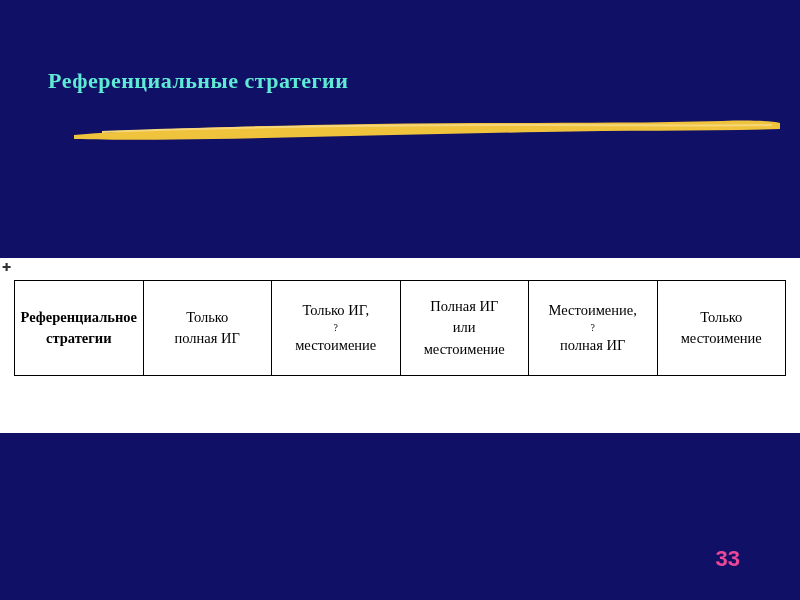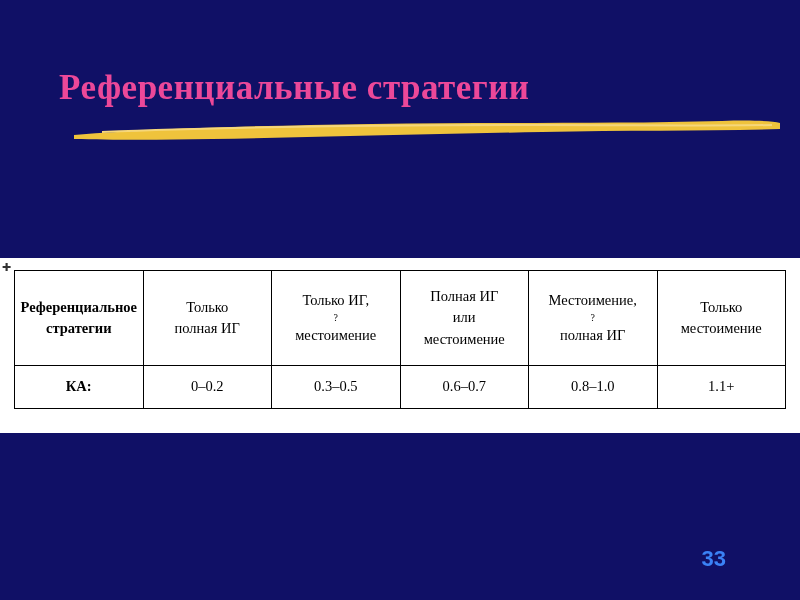--- a/index.html
+++ b/index.html
@@ -16,26 +16,26 @@
     position: relative;
   }
   .slide {
     position: absolute;
     inset: 0;
     background: #101066;
   }
   
   .slide-title {
     position: absolute;
-    left: 59px;
+    left: 48px;
     top: 68px;
     font-family: "Liberation Serif", serif;
-    font-size: 35px;
+    font-size: 22px;
     font-weight: bold;
-    color: #ec4899;
+    color: #5eead4;
     letter-spacing: 0.5px;
     white-space: nowrap;
   }
   
   .brush {
     position: absolute;
     left: 72px;
     top: 118px;
     width: 710px;
     height: 26px;
@@ -56,21 +56,21 @@
     left: 2px;
     top: 4px;
     font-size: 11px;
     color: #333;
     font-family: "Liberation Sans", sans-serif;
     line-height: 10px;
   }
   table.ref-table {
     position: absolute;
     left: 14px;
-    top: 12px;
+    top: 22px;
     width: 772px;
     border-collapse: collapse;
     table-layout: fixed;
     background: #ffffff;
   }
   table.ref-table td {
     border: 1px solid #000000;
     font-family: "Liberation Serif", serif;
     font-size: 14.5px;
     color: #000000;
@@ -97,23 +97,23 @@
   .sup-q {
     font-size: 10px;
     vertical-align: super;
   }
   .cell-lines span {
     display: block;
   }
   
   .page-number {
     position: absolute;
-    right: 74px;
+    right: 60px;
     bottom: 28px;
-    color: #3b82f6;
+    color: #ec4899;
     font-family: "Liberation Sans", sans-serif;
     font-size: 22px;
     font-weight: bold;
   }
 </style>
 </head>
 <body>
 
 <div class="slide">
 
@@ -149,26 +149,18 @@
         </td>
         <td class="cell-lines">
           <span>Местоимение,</span>
           <span><span class="sup-q">?</span>полная ИГ</span>
         </td>
         <td class="cell-lines">
           <span>Только</span>
           <span>местоимение</span>
         </td>
       </tr>
-      <tr class="data-row">
-        <td class="rowlabel">КА:</td>
-        <td>0–0.2</td>
-        <td>0.3–0.5</td>
-        <td>0.6–0.7</td>
-        <td>0.8–1.0</td>
-        <td>1.1+</td>
-      </tr>
     </tbody>
       </table>
   </div>
 
   <div class="page-number">33</div>
 </div>
 
 </body></html>

